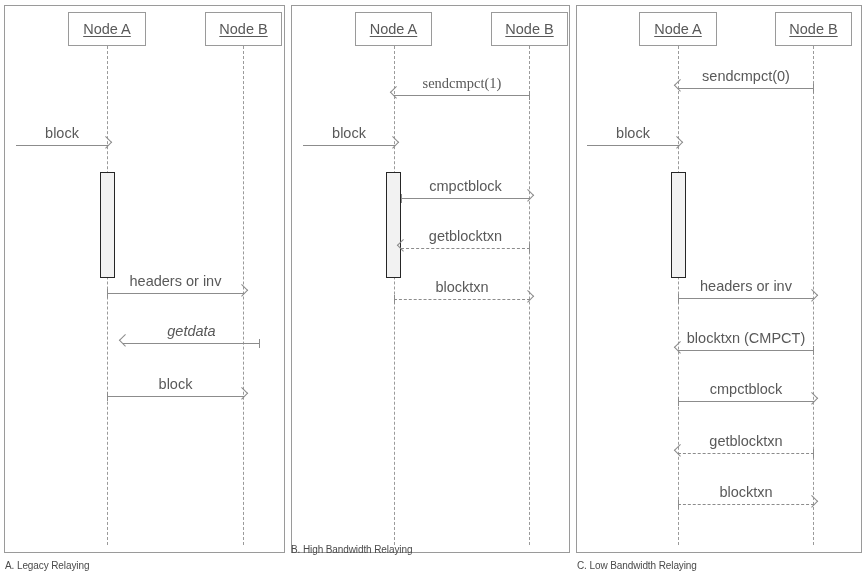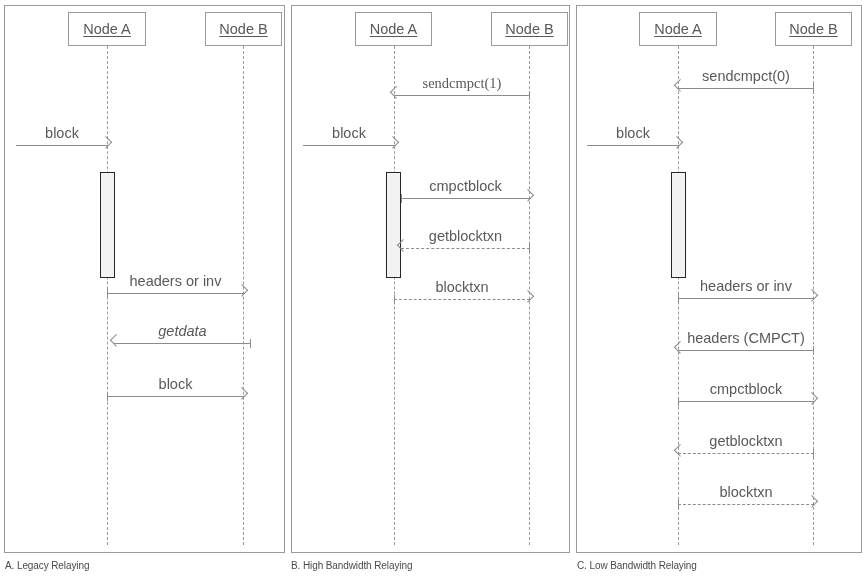--- a/index.html
+++ b/index.html
@@ -144,21 +144,21 @@
     <span class="msg-label">block</span>
   </div>
 
   <div class="msg right" style="left:107px; top:293px; width:137px;">
     <span class="tick"></span>
     <span class="line"></span>
     <span class="head"></span>
     <span class="msg-label">headers or inv</span>
   </div>
 
-  <div class="msg left" style="left:114px; top:343px; width:137px;font-style:italic;">
+  <div class="msg left" style="left:123px; top:343px; width:137px;font-style:italic;">
     <span class="tick"></span>
     <span class="line"></span>
     <span class="head"></span>
     <span class="msg-label">getdata</span>
   </div>
 
   <div class="msg right" style="left:107px; top:396px; width:137px;">
     <span class="tick"></span>
     <span class="line"></span>
     <span class="head"></span>
@@ -208,21 +208,21 @@
     <span class="msg-label">getblocktxn</span>
   </div>
 
   <div class="msg right dashed" style="left:394px; top:299px; width:136px;">
     <span class="tick"></span>
     <span class="line"></span>
     <span class="head"></span>
     <span class="msg-label">blocktxn</span>
   </div>
 
-  <div class="panel-caption" style="left:291px; top:560px;">B. High Bandwidth Relaying</div>
+  <div class="panel-caption" style="left:291px; top:544px;">B. High Bandwidth Relaying</div>
 
   <div class="panel" style="left:576px; top:5px; width:286px; height:548px;"></div>
 
   <div class="node-box" style="left:639px; top:12px; width:78px; height:34px;">
     <span class="node-label">Node A</span>
   </div>
   <div class="node-box" style="left:775px; top:12px; width:77px; height:34px;">
     <span class="node-label">Node B</span>
   </div>
 
@@ -248,21 +248,21 @@
     <span class="tick"></span>
     <span class="line"></span>
     <span class="head"></span>
     <span class="msg-label">headers or inv</span>
   </div>
 
   <div class="msg left" style="left:678px; top:350px; width:136px;">
     <span class="tick"></span>
     <span class="line"></span>
     <span class="head"></span>
-    <span class="msg-label">headers (CMPCT)</span>
+    <span class="msg-label">blocktxn (CMPCT)</span>
   </div>
 
   <div class="msg right" style="left:678px; top:401px; width:136px;">
     <span class="tick"></span>
     <span class="line"></span>
     <span class="head"></span>
     <span class="msg-label">cmpctblock</span>
   </div>
 
   <div class="msg left dashed" style="left:678px; top:453px; width:136px;">

